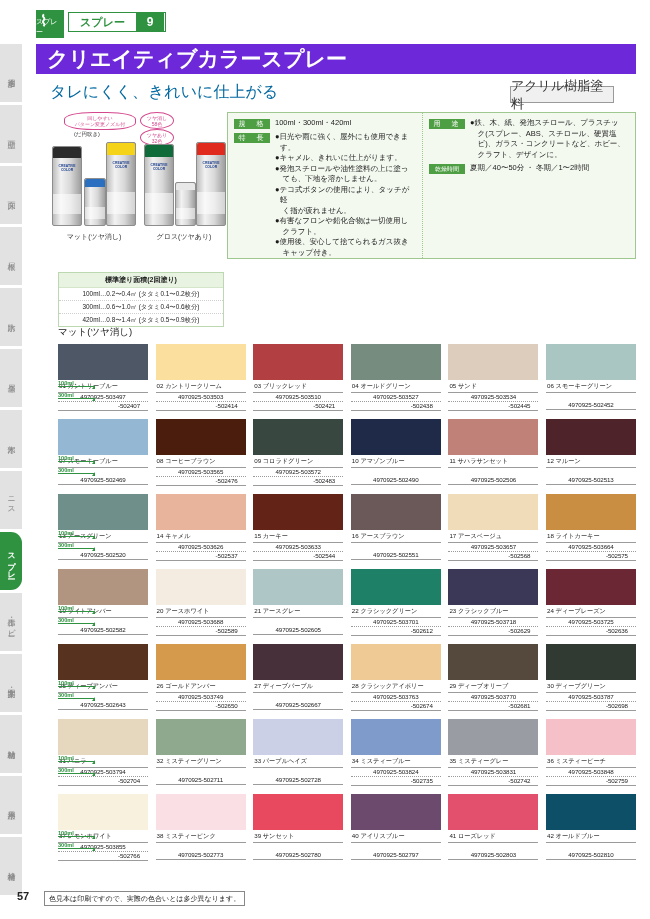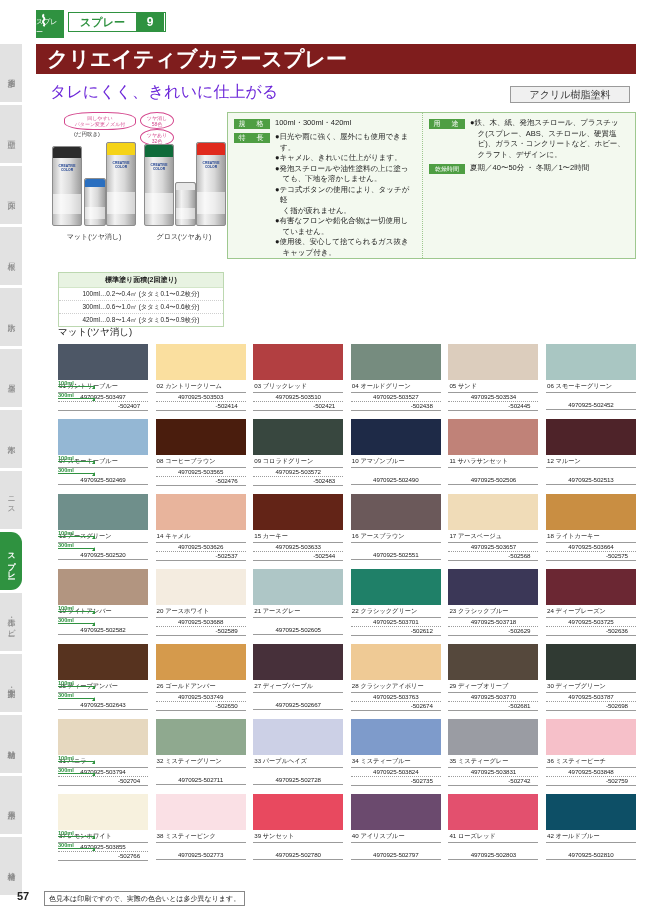--- a/index.html
+++ b/index.html
@@ -65,38 +65,38 @@
   #cat-pill .num {
     width: 28px; height: 18px; margin: 0 1px 0 0;
     background: #2f9240; color: #fff;
     font-size: 12px; font-weight: bold;
     display: flex; align-items: center; justify-content: center;
   }
 
   #title-bar {
     position: absolute; left: 36px; top: 44px;
     width: 600px; height: 30px;
-    background: #7f1d1d;
+    background: #6d28d9;
     display: flex; align-items: center;
   }
   #title-bar .t {
     color: #fff; font-size: 21px; font-weight: bold;
     padding-left: 11px; letter-spacing: 0px;
   }
 
   #subtitle {
     position: absolute; left: 50px; top: 82px;
-    font-size: 16px; color: #6d28d9;
+    font-size: 16px; color: #0369a1;
   }
   #paint-type {
     position: absolute; left: 510px; top: 86px;
-    width: 120px; height: 17px;
+    width: 104px; height: 17px;
     border: 1px solid #9a9a9a;
     background: #f0f0f0;
-    font-size: 10px; color: #333;
+    font-size: 13px; color: #333;
     display: flex; align-items: center; justify-content: center;
   }
 
   
   #photo-area { position: absolute; left: 44px; top: 112px; width: 180px; height: 148px; }
   .bubble {
     position: absolute;
     border: 1px solid #d4478d;
     border-radius: 50%;
     color: #d4478d;
@@ -336,21 +336,21 @@
       <div class="spec-row">
         <div class="spec-tag">特　長</div>
         <div class="spec-body">
           <div class="li">●日光や雨に強く、屋外にも使用できます。</div>
           <div class="li">●キャメル、きれいに仕上がります。</div>
           <div class="li">●発泡スチロールや油性塗料の上に塗っ</div>
           <div class="li">　ても、下地を溶かしません。</div>
           <div class="li">●テコ式ボタンの使用により、タッチが軽</div>
           <div class="li">　く指が疲れません。</div>
           <div class="li">●有害なフロンや鉛化合物は一切使用し</div>
-          <div class="li">　ていません。</div>
+          <div class="li">　クラフト。</div>
           <div class="li">●使用後、安心して捨てられるガス抜き</div>
           <div class="li">　キャップ付き。</div>
         </div>
       </div>
     </div>
   <div class="spec-col right">
       <div class="spec-row">
         <div class="spec-tag">用　途</div>
         <div class="spec-body">
           <div class="li">●鉄、木、紙、発泡スチロール、プラスチッ</div>

